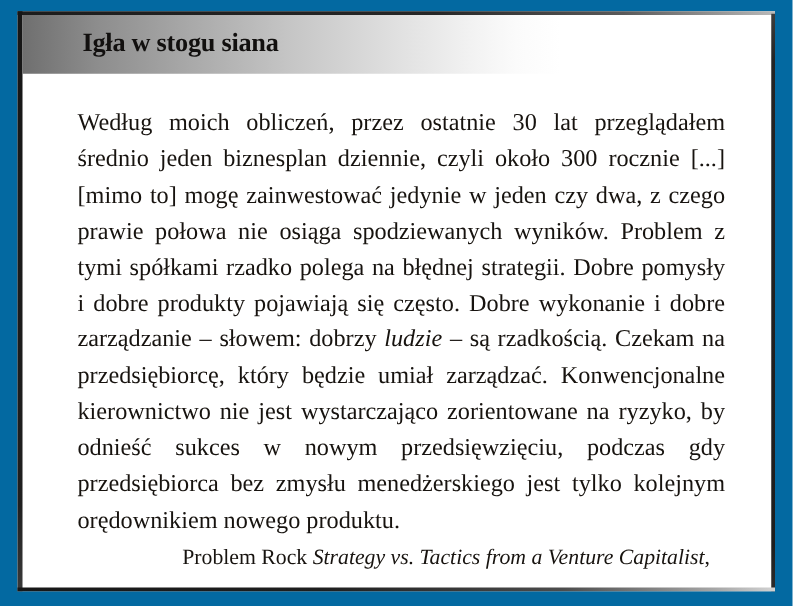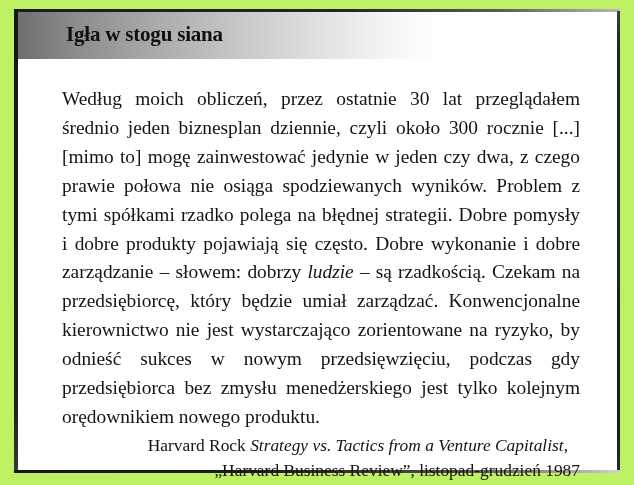--- a/index.html
+++ b/index.html
@@ -13,21 +13,21 @@
     font-family: "Liberation Serif", "DejaVu Serif", serif;
     color: #000000;
     overflow: hidden;
   }
 
   
   .page {
     position: relative;
     width: 634px;
     height: 485px;
-    background: #bef264;
+    background: #0369a1;
   }
 
   
   .callout {
     position: absolute;
     left: 14px;
     top: 9px;
     width: 606px;
     height: 464px;
     background: #ffffff;
@@ -151,18 +151,17 @@
 
     <div class="header-band">
       <div class="header-title">Igła w stogu siana</div>
     </div>
 
     <div class="body-text">
       <p><span>Według moich obliczeń, przez ostatnie 30 lat przeglądałem średnio jeden biznesplan dziennie, czyli około 300 rocznie [...] [mimo to] mogę zainwestować jedynie w jeden czy dwa, z czego prawie połowa nie osiąga spodziewanych wyników. Problem z tymi spółkami rzadko polega na błędnej strategii. Dobre pomysły i dobre produkty pojawiają się często. Dobre wykonanie i dobre zarządzanie – słowem: dobrzy </span><i>ludzie</i><span> – są rzadkością. Czekam na przedsiębiorcę, który będzie umiał zarządzać. Konwencjonalne kierownictwo nie jest wystarczająco zorientowane na ryzyko, by odnieść sukces w nowym przedsięwzięciu, podczas gdy przedsiębiorca bez zmysłu menedżerskiego jest tylko kolejnym orędownikiem nowego produktu.</span></p>
     </div>
 
     <div class="attribution">
-      <span class="attrib-line attrib-line-1"><span>Harvard Rock</span>&nbsp;<i>Strategy vs. Tactics from a Venture Capitalist</i><span>,</span></span>
-      <span class="attrib-line attrib-line-2">„Harvard Business Review”, listopad-grudzień 1987</span>
+      <span class="attrib-line attrib-line-1"><span>Problem Rock</span>&nbsp;<i>Strategy vs. Tactics from a Venture Capitalist</i><span>,</span></span>
     </div>
 
   </div>
 </div>
 
 </body></html>

